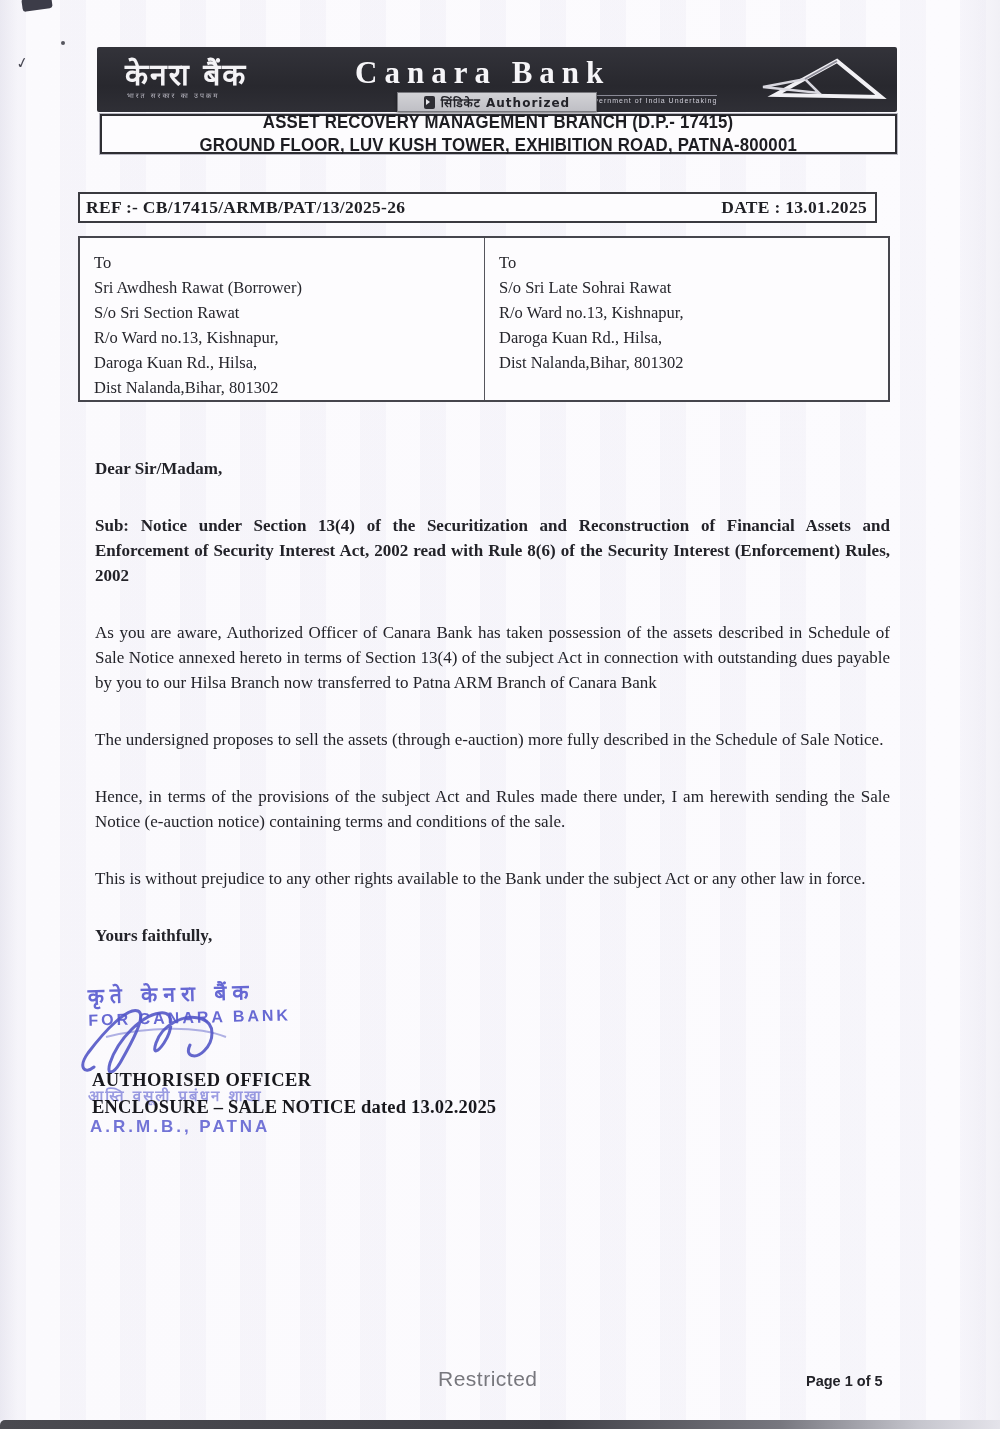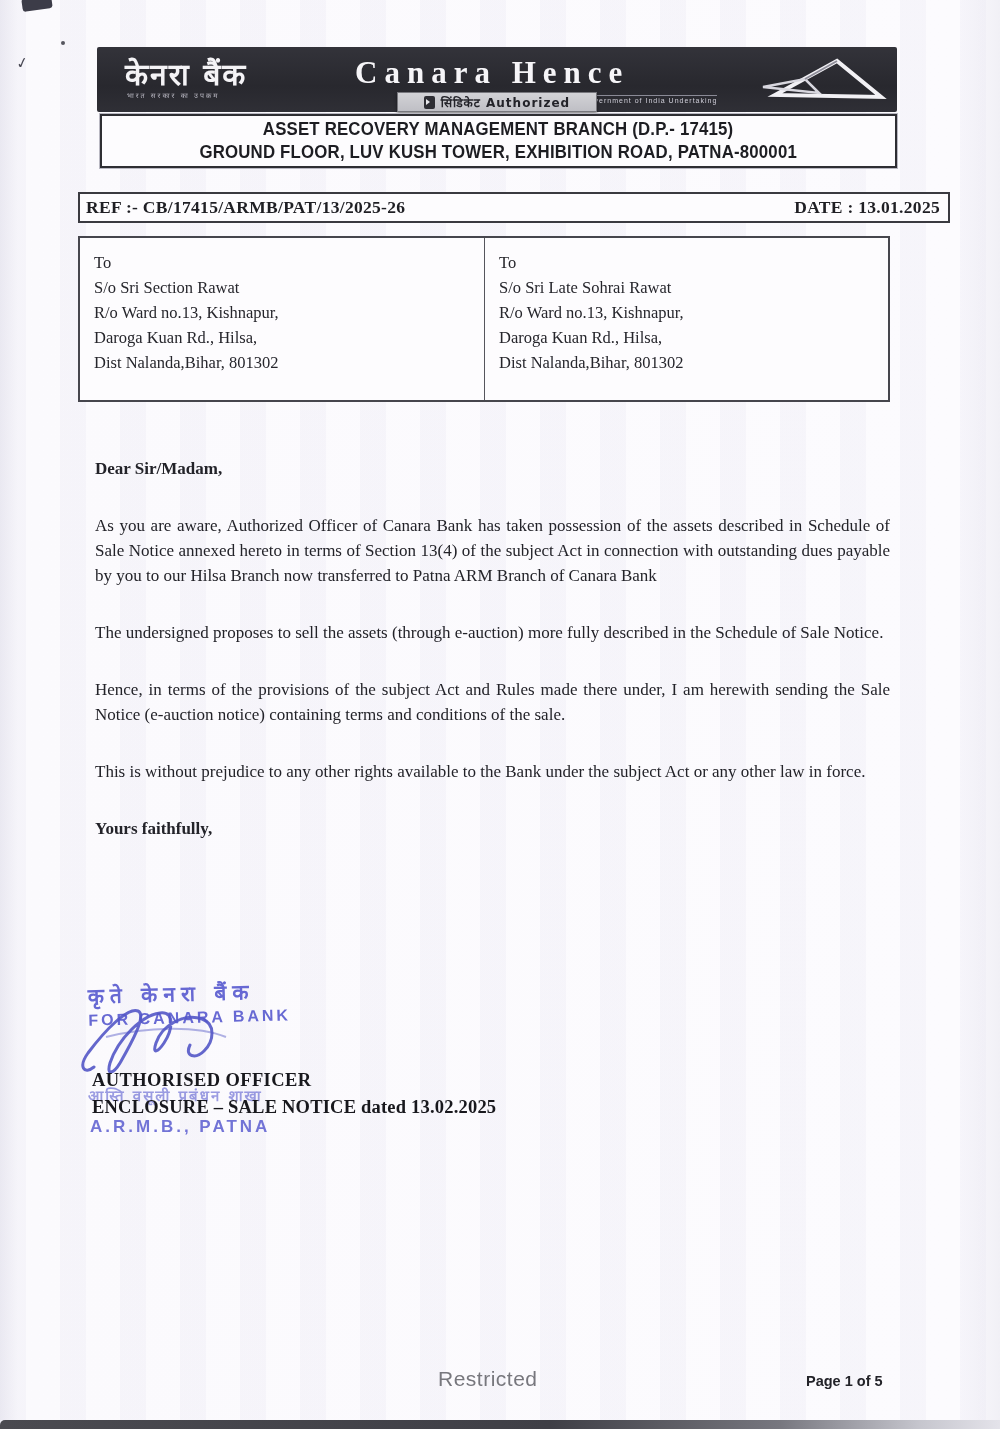--- a/index.html
+++ b/index.html
@@ -38,28 +38,28 @@
   .bank-logo { position:absolute; right:8px; top:4px; }
   .syndicate { position:absolute; left:300px; top:45px; width:200px; height:20px;
     background:linear-gradient(180deg,#d2d2d6,#bfbfc5); border:1px solid #77777d;
     display:flex; align-items:center; justify-content:center; gap:6px;
     box-shadow:0 2px 3px rgba(0,0,0,.45); }
   .syndicate-icon { width:11px; height:13px; background:#2e2e34; border-radius:2px; position:relative; flex:0 0 auto; }
   .syndicate-icon::after { content:""; position:absolute; left:2px; top:3px; border-left:4px solid #e8e8ec; border-top:3px solid transparent; border-bottom:3px solid transparent; }
   .syndicate-label { font-family:"DejaVu Sans", sans-serif; font-size:12px; font-weight:bold; color:#232329; letter-spacing:1px; white-space:nowrap; }
 
   
-  .branch-box { position:absolute; left:100px; top:114px; width:797px; height:54px;
+  .branch-box { position:absolute; left:100px; top:114px; width:797px; height:40px;
     background:#fdfcfe; border:2px solid #2e2e33; box-shadow:0 0 0 1px #b9b8c2;
     display:flex; flex-direction:column; align-items:center; justify-content:center; gap:2px; }
   .branch-line { font-family:"Liberation Sans", sans-serif; font-weight:bold; color:#1d1d22;
     font-size:17.5px; letter-spacing:.2px; transform:scaleX(.96); white-space:nowrap; }
 
   
-  .ref-box { position:absolute; left:78px; top:192px; width:872px; height:31px;
+  .ref-box { position:absolute; left:78px; top:192px; width:799px; height:31px;
     border:2px solid #3a3a40; background:#fdfcfe;
     display:flex; align-items:center; justify-content:space-between; padding:0 8px 0 6px; }
   .ref-text, .date-text { font-weight:bold; font-size:17.5px; color:#1f1f24; font-family:"Liberation Serif", serif; letter-spacing:.3px; }
 
   
   .addr-table { position:absolute; left:78px; top:236px; width:812px; height:166px;
     border:2px solid #46464d; background:#fdfcfe; display:flex; }
   .addr-cell { flex:1 1 50%; padding:12px 10px 6px 14px; }
   .addr-cell + .addr-cell { border-left:1.5px solid #55555c; }
   .addr-line { font-size:16.5px; color:#26262c; line-height:25px; white-space:nowrap; }
@@ -94,21 +94,21 @@
 
 <div class="paper">
 
   <div class="artifact-topleft"></div>
   <div class="artifact-dot"></div>
   <div class="artifact-tick">✓</div>
 
   <div class="banner">
     <div class="bank-hi">केनरा बैंक</div>
     <div class="bank-hi-sub">भारत सरकार का उपक्रम</div>
-    <div class="bank-en">Canara Hence</div>
+    <div class="bank-en">Canara Bank</div>
     <div class="bank-en-sub">A Government of India Undertaking</div>
     <div class="bank-logo">
       <svg width="128" height="58" viewBox="0 0 128 58">
         <path d="M14 44 L76 10 L120 46 Z" fill="none" stroke="#f2f1f5" stroke-width="4" stroke-linejoin="miter"></path>
         <path d="M2 36 L44 28 L58 42 Z" fill="none" stroke="#d8d7df" stroke-width="2.5"></path>
         <path d="M44 28 L76 10" fill="none" stroke="#8e8d99" stroke-width="2"></path>
       </svg>
     </div>
     <div class="syndicate">
       <span class="syndicate-icon"></span>
@@ -122,36 +122,38 @@
   </div>
 
   <div class="ref-box">
     <span class="ref-text">REF :- CB/17415/ARMB/PAT/13/2025-26</span>
     <span class="date-text">DATE : 13.01.2025</span>
   </div>
 
   <div class="addr-table">
     <div class="addr-cell">
       <div class="addr-line">To</div>
+      <div class="addr-line">Sri Awdhesh Rawat  (Borrower)</div>
       <div class="addr-line">S/o Sri Section Rawat</div>
       <div class="addr-line">R/o Ward no.13, Kishnapur,</div>
       <div class="addr-line">Daroga Kuan Rd., Hilsa,</div>
       <div class="addr-line">Dist Nalanda,Bihar, 801302</div>
     </div>
     <div class="addr-cell">
       <div class="addr-line">To</div>
       <div class="addr-line">S/o Sri Late Sohrai Rawat</div>
       <div class="addr-line">R/o Ward no.13, Kishnapur,</div>
       <div class="addr-line">Daroga Kuan Rd., Hilsa,</div>
       <div class="addr-line">Dist Nalanda,Bihar, 801302</div>
     </div>
   </div>
 
   <div class="body-flow">
     <p class="dear">Dear Sir/Madam,</p>
+    <p class="subject">Sub:  Notice under Section 13(4) of the Securitization and Reconstruction of Financial Assets and Enforcement of Security Interest Act, 2002 read with Rule 8(6) of the Security Interest (Enforcement) Rules, 2002</p>
     <p><span>As you are aware, Authorized Officer of Canara Bank has taken possession of the assets described in Schedule of Sale Notice annexed hereto in terms of Section 13(4) of the subject Act in connection with outstanding dues payable by you to our </span><span class="bold">Hilsa Branch now transferred to Patna ARM Branch of Canara Bank</span></p>
     <p>The undersigned proposes to sell the assets (through e-auction) more fully described in the Schedule of Sale Notice.</p>
     <p>Hence, in terms of the provisions of the subject Act and Rules made there under, I am herewith sending the Sale Notice (e-auction notice) containing terms and conditions of the sale.</p>
     <p>This is without prejudice to any other rights available to the Bank under the subject Act or any other law in force.</p>
     <p class="yours">Yours faithfully,</p>
   </div>
 
   <div class="sig-block">
     <div class="stamp">
       <div class="stamp-hi">कृते केनरा बैंक</div>

